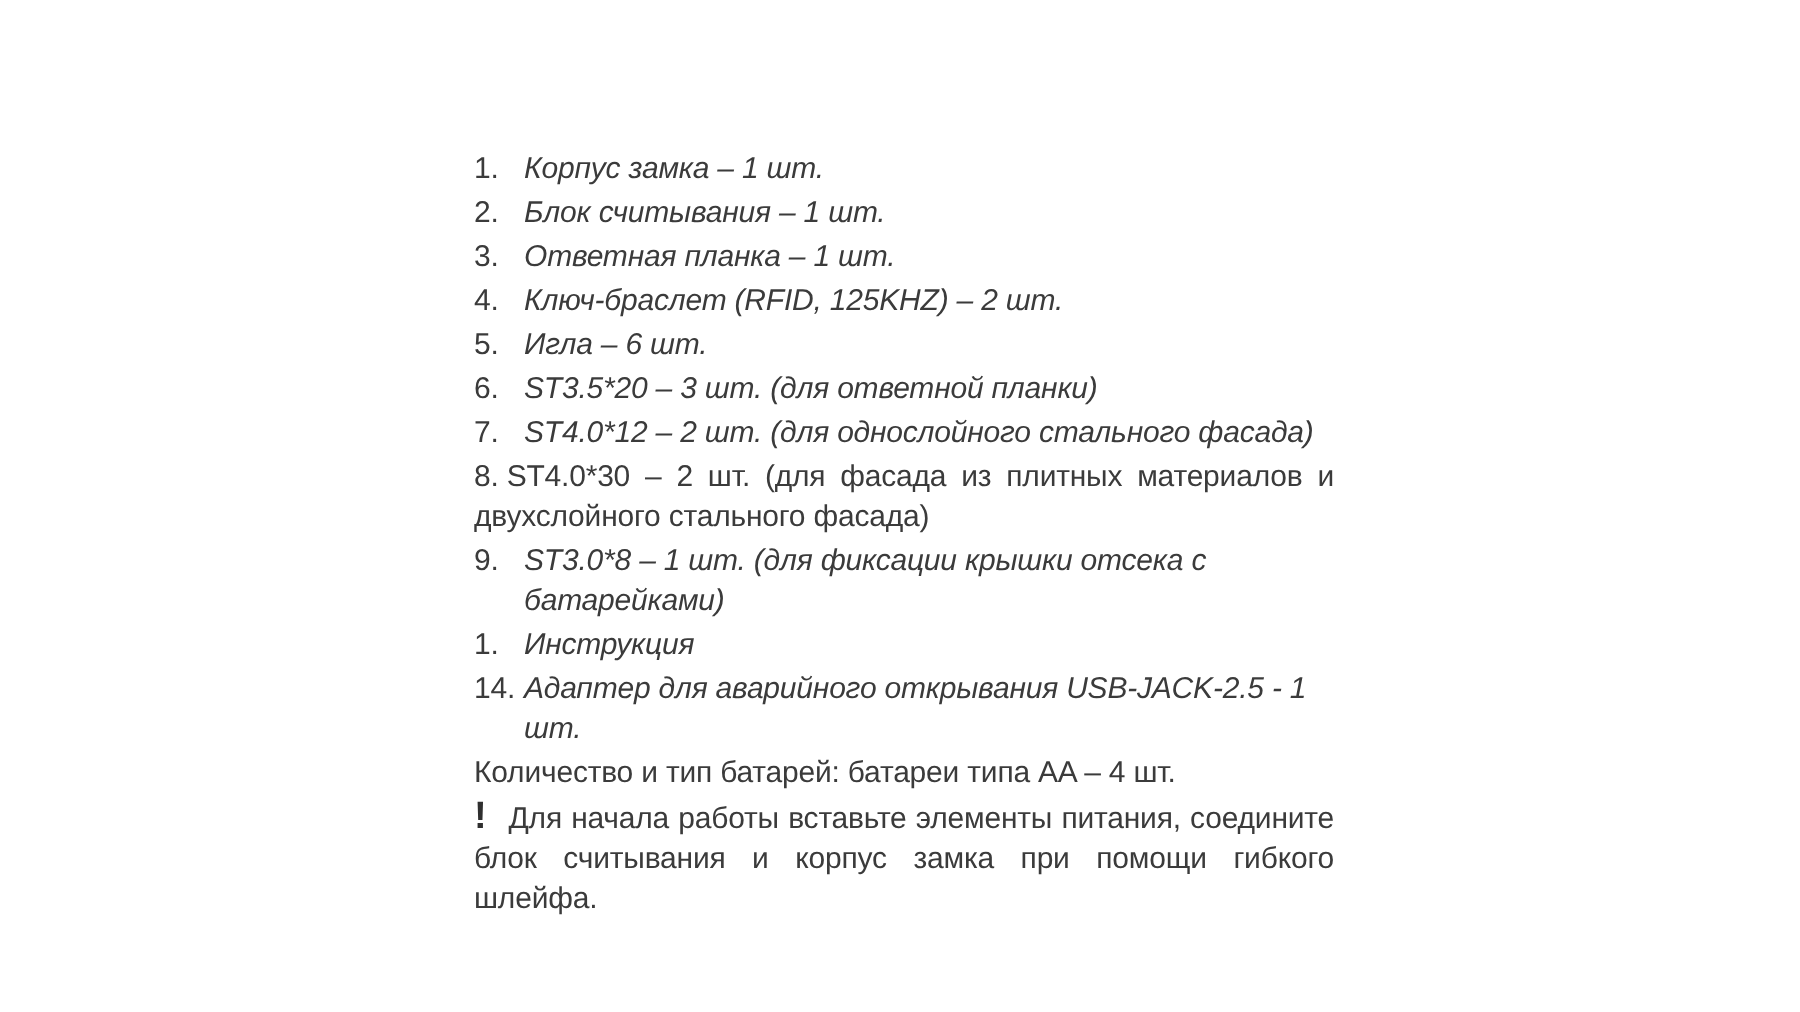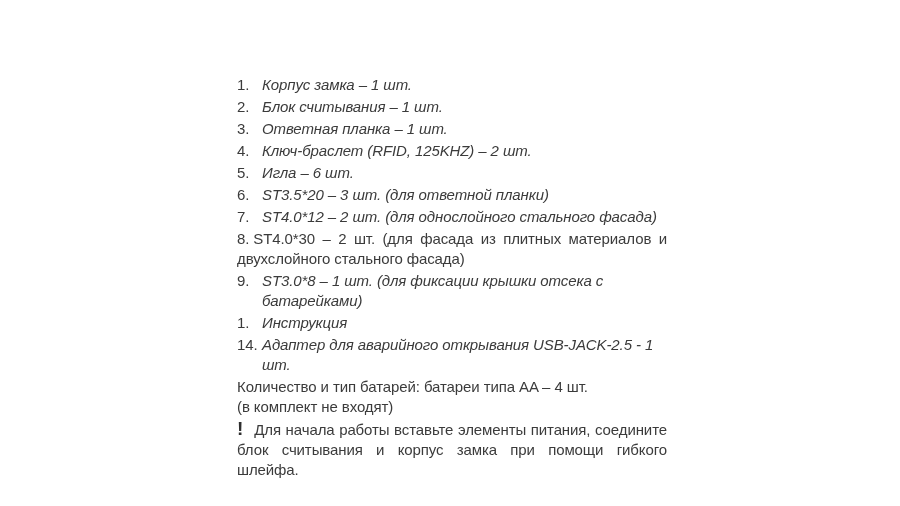--- a/index.html
+++ b/index.html
@@ -115,19 +115,18 @@
       <span class="num">1.</span>
       <span class="item-text">Инструкция</span>
     </div>
     <div class="kit-item">
       <span class="num">14.</span>
       <span class="item-text">Адаптер для аварийного открывания USB-JACK-2.5 - 1 шт.</span>
     </div>
   </div>
 
   <p class="note-line">Количество и тип батарей: батареи типа AA – 4 шт.</p>
-  <p class="note-line">(в комплект не входят)</p>
 
   <p class="warning-para">
     <span class="warning-mark">!</span><span>Для начала работы вставьте элементы питания, соедините блок считывания и корпус замка при помощи гибкого шлейфа.</span>
   </p>
 
 </div>
 
 </body></html>

